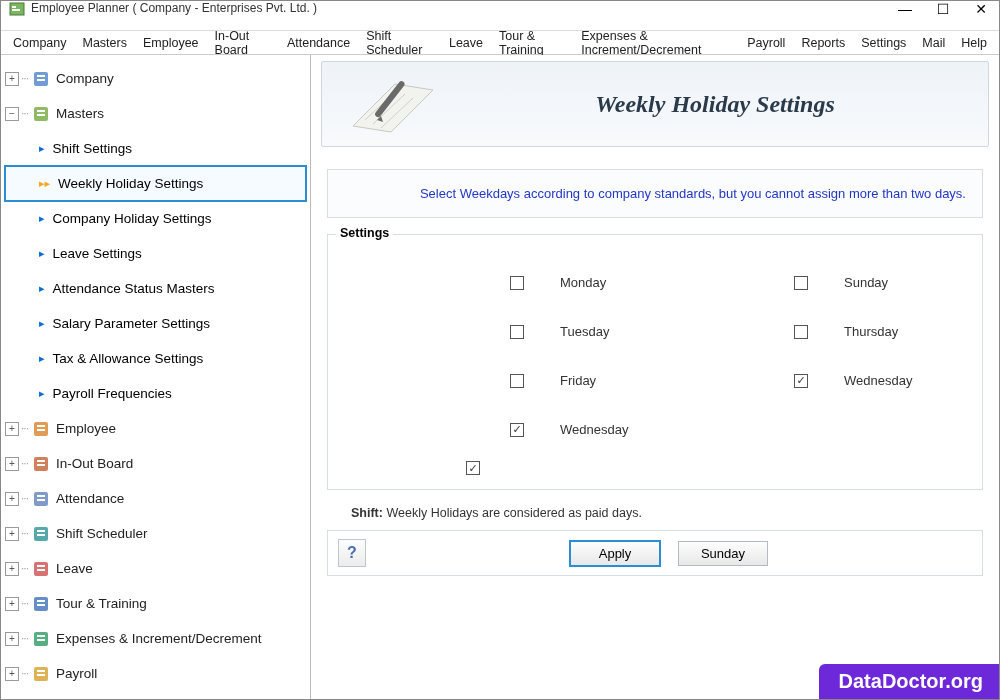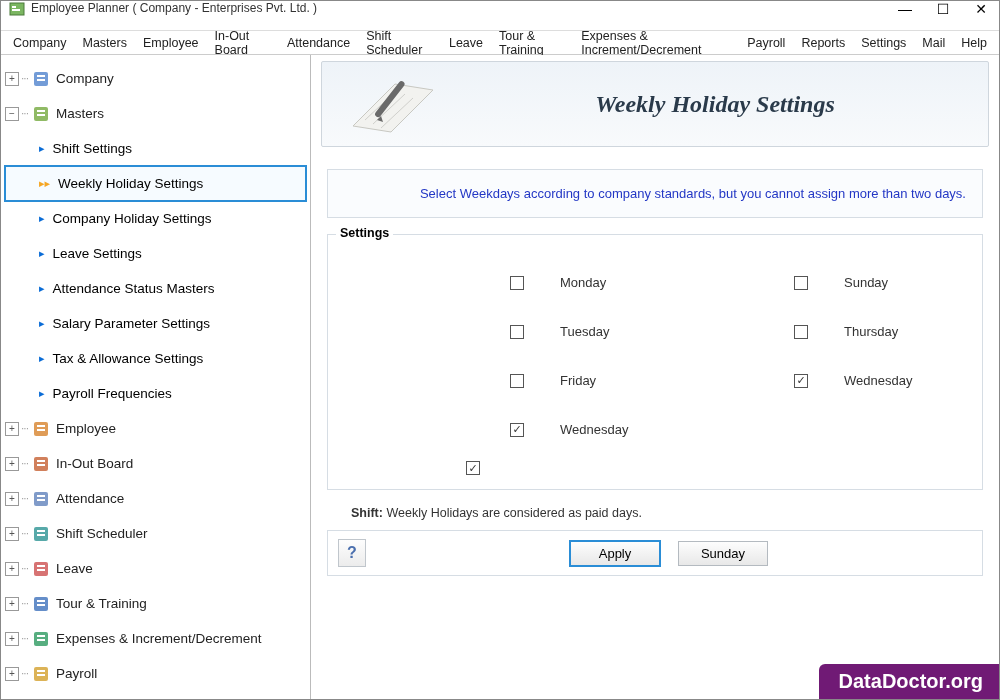--- a/index.html
+++ b/index.html
@@ -42,21 +42,21 @@
 
 .note-row { margin: 8px 20px 6px 40px; font-size: 12.5px; color: #333; }
 .note-row b { font-weight: bold; }
 
 .button-row { margin: 4px 16px 12px 16px; border: 1px solid #d6dde4; padding: 8px 10px; display: flex; align-items: center; }
 .help-btn { width: 28px; height: 28px; border: 1px solid #c0c6cc; display: flex; align-items: center; justify-content: center; background: linear-gradient(#fdfdfd,#ececec); font-size: 16px; color: #4a6fae; font-weight: bold; }
 .action-btns { flex: 1; display: flex; justify-content: center; gap: 18px; }
 .btn { width: 90px; height: 25px; border: 1px solid #b4bac0; background: linear-gradient(#fdfdfd,#e8e8e8); display: flex; align-items: center; justify-content: center; font-size: 13px; cursor: default; }
 .btn.primary { outline: 2px solid #2a8dd6; outline-offset: -1px; }
 
-.watermark { position: absolute; right: 0; bottom: 0; background: #701a75; color: #fff; font-weight: bold; font-size: 20px; padding: 6px 16px 6px 20px; border-top-left-radius: 6px; font-family: Arial, sans-serif; margin-top: 10px; }
+.watermark { position: absolute; right: 0; bottom: 0; background: #6d28d9; color: #fff; font-weight: bold; font-size: 20px; padding: 6px 16px 6px 20px; border-top-left-radius: 6px; font-family: Arial, sans-serif; margin-top: 10px; }
 
 svg { display: block; }
 </style>
 </head>
 <body>
 
 <div class="titlebar">
   <span class="app-icon">
     <svg width="16" height="16">
         <rect x="1" y="2" width="14" height="12" fill="#7bb661" stroke="#4a7a3a"></rect>

